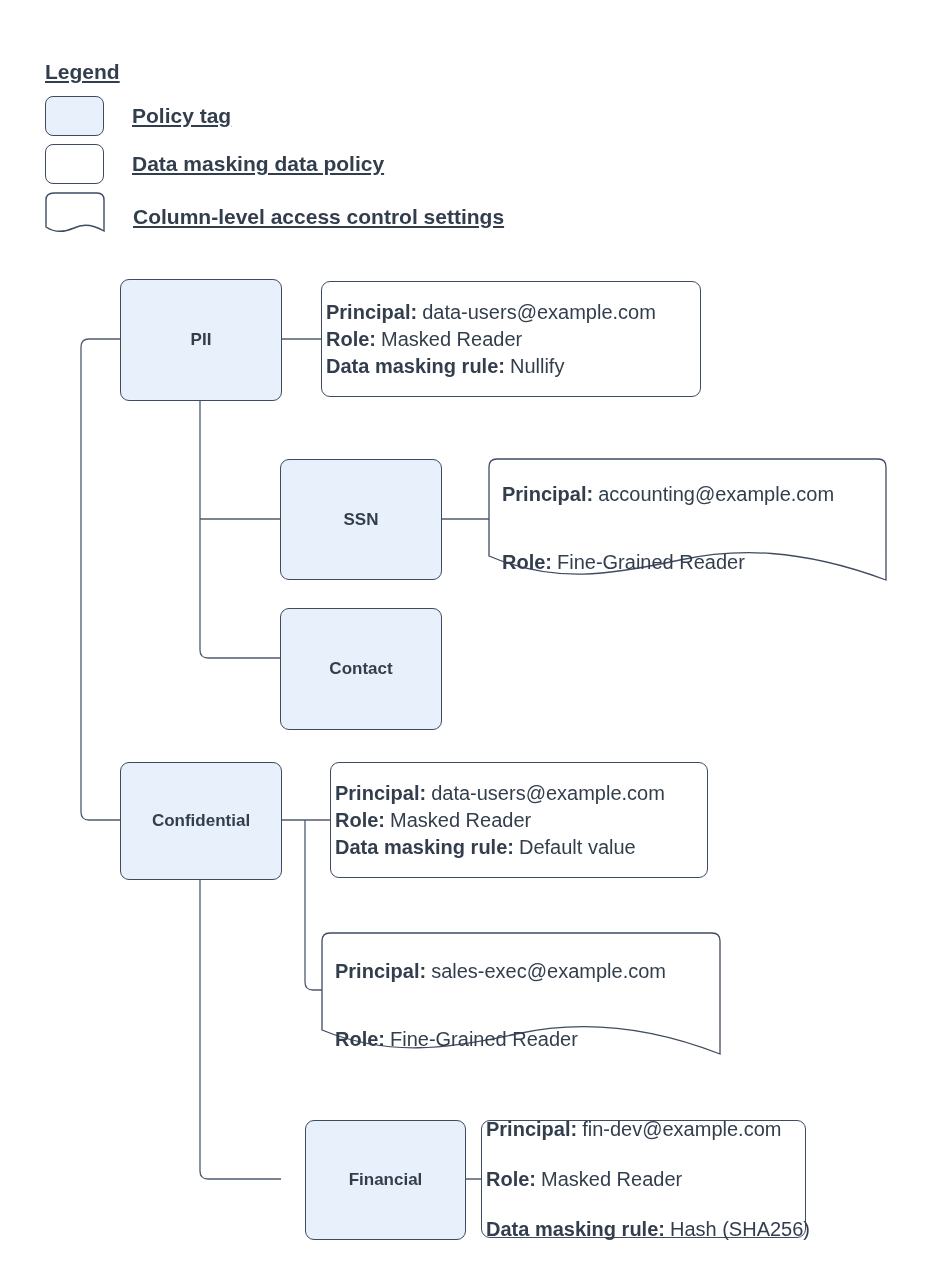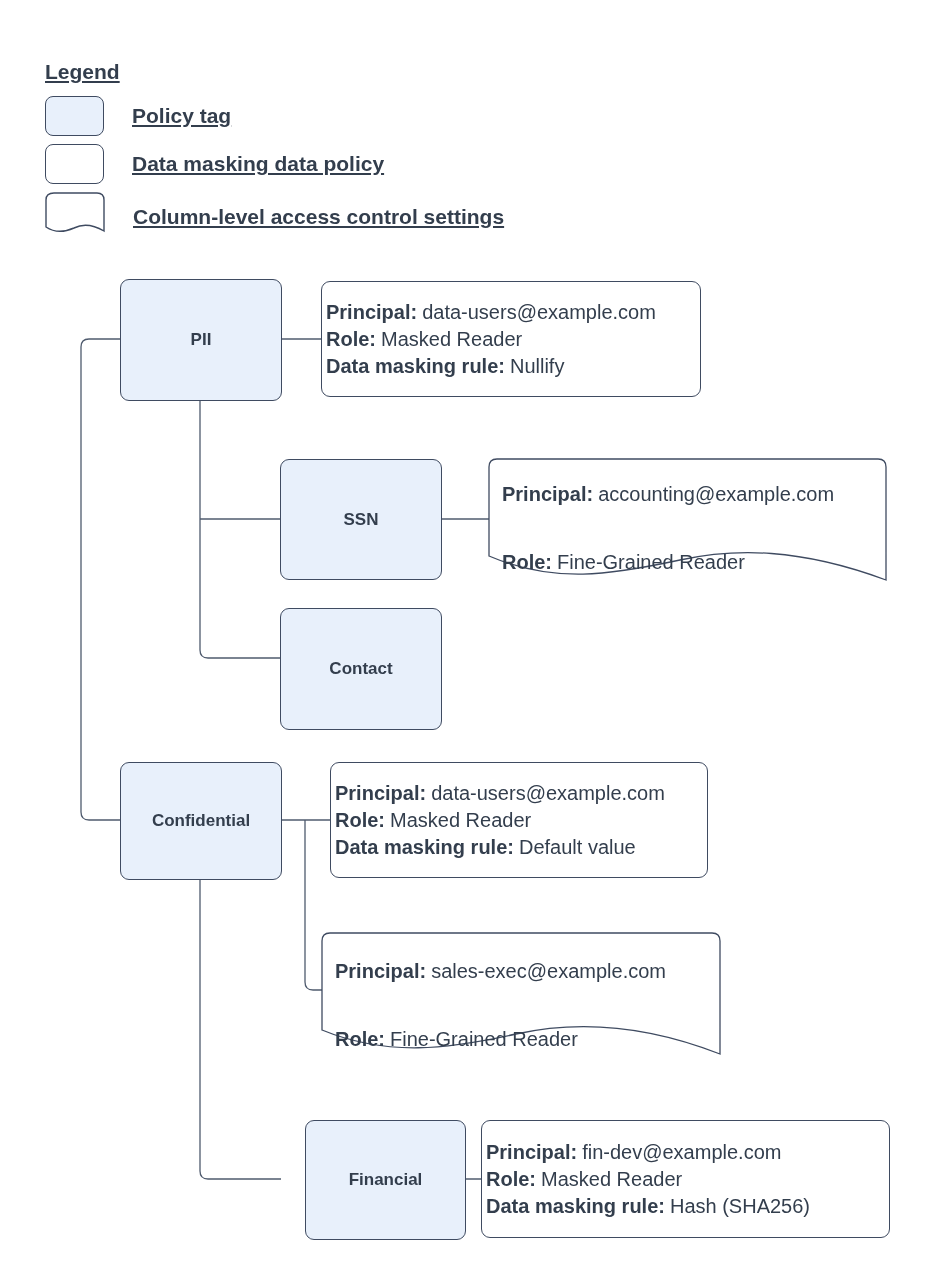--- a/index.html
+++ b/index.html
@@ -114,19 +114,19 @@
 
   <div class="ptext" style="left:335px;top:958px;width:380px;">
     <div class="pline"><span class="b">Principal:</span><span>sales-exec@example.com</span></div>
     <div class="pline"><span class="b">Role:</span><span>Fine-Grained Reader</span></div>
   </div>
 
   <div class="node" style="left:281px;top:1120px;width:159px;height:118px;margin-left:24px;">
     <span>Financial</span>
   </div>
 
-  <div class="pbox" style="left:481px;top:1120px;width:409px;height:118px;">
+  <div class="pbox" style="left:481px;top:1120px;width:325px;height:118px;gap:23px;">
     <div class="pline"><span class="b">Principal:</span><span>fin-dev@example.com</span></div>
     <div class="pline"><span class="b">Role:</span><span>Masked Reader</span></div>
     <div class="pline"><span class="b">Data masking rule:</span><span>Hash (SHA256)</span></div>
   </div>
 
 </div>
 
 </body></html>

